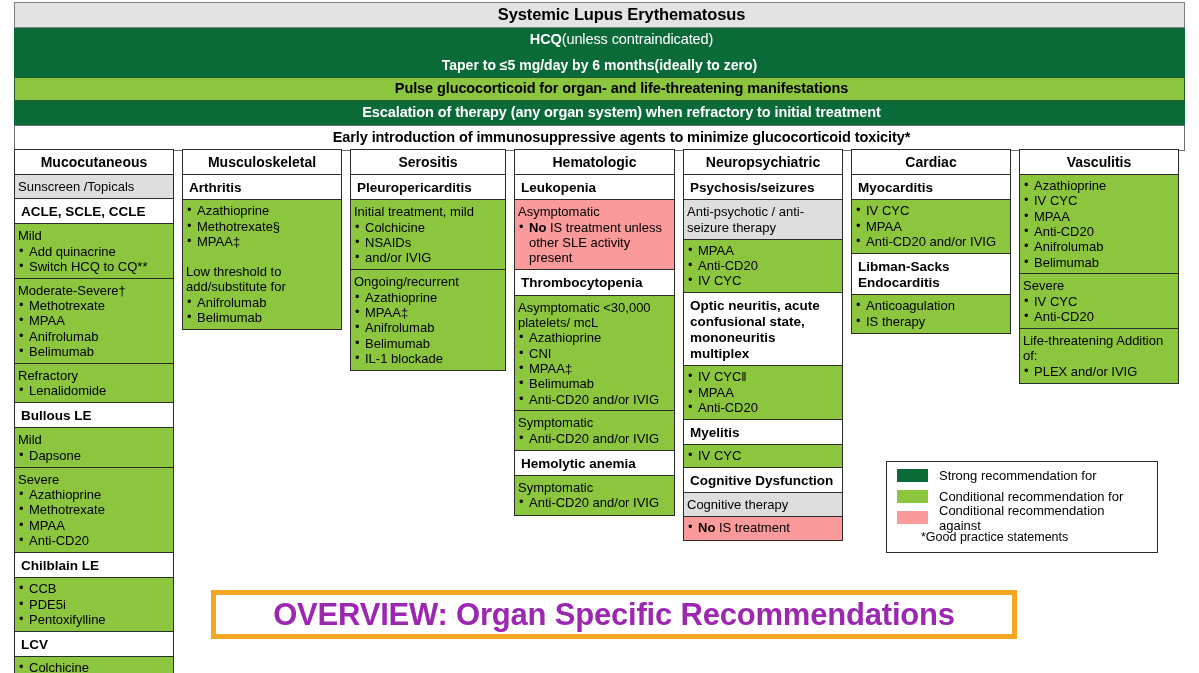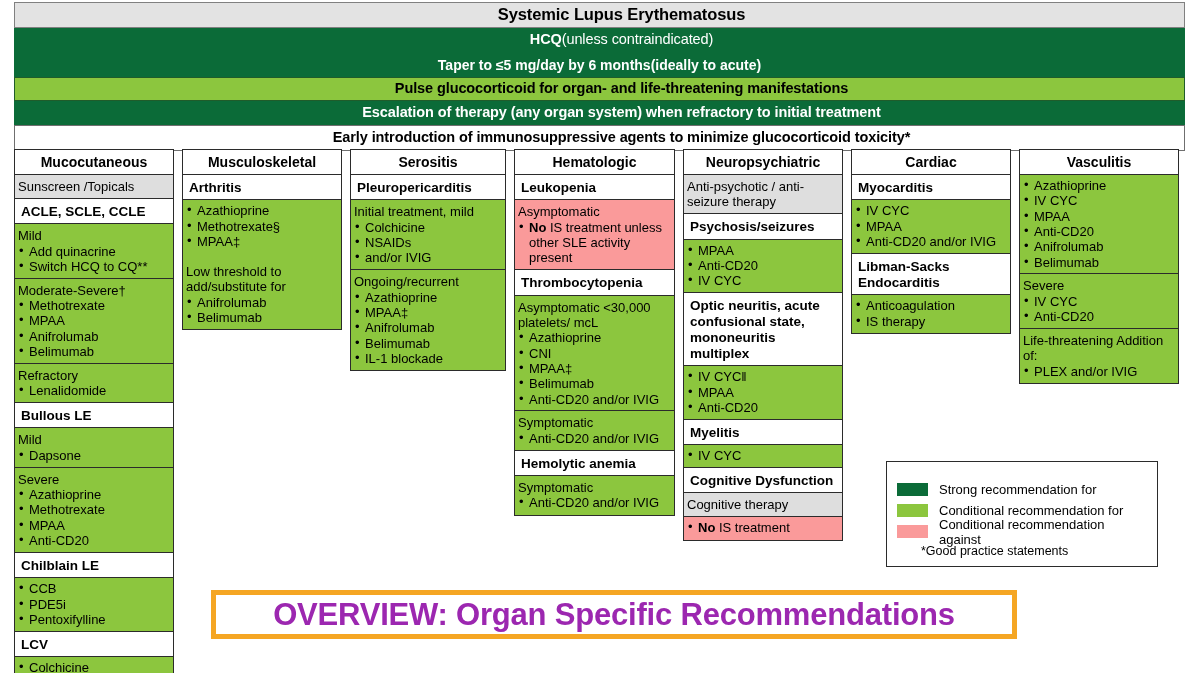--- a/index.html
+++ b/index.html
@@ -176,21 +176,21 @@
 
   
   .legend {
     position: absolute;
     left: 886px;
     top: 461px;
     width: 272px;
     box-sizing: border-box;
     background: #ffffff;
     border: 1.5px solid #2b2b2b;
-    padding: 17px 8px 8px 10px;
+    padding: 3px 8px 8px 10px;
   }
   .legend-row {
     display: flex;
     align-items: center;
     font-size: 13px;
     height: 21px;
   }
   .swatch {
     width: 31px;
     height: 13px;
@@ -234,21 +234,21 @@
     <div class="banner title">Systemic Lupus Erythematosus</div>
 
     <div class="banner dark">
       <span>HCQ</span>
         <span class="sub"> (unless contraindicated)</span>
     </div>
 
     <div class="split-row">
       <div class="cell-right">
         <span>Taper to ≤5 mg/day by 6 months</span>
-          <span class="sub"> (ideally to acute)</span>
+          <span class="sub"> (ideally to zero)</span>
       </div>
     </div>
 
     <div class="banner light">Pulse glucocorticoid for organ- and life-threatening manifestations</div>
     <div class="banner dark">Escalation of therapy (any organ system) when refractory to initial treatment</div>
     <div class="banner white">Early introduction of immunosuppressive agents to minimize glucocorticoid toxicity*</div>
   </div>
 
   <div class="columns" id="columns">
       <div class="col" style="width: 160px;">
@@ -397,25 +397,25 @@
         </div>
         <div class="box green">
           <span class="lead">Symptomatic</span>
           <ul class="items">
             <li>Anti-CD20 and/or IVIG</li>
           </ul>
         </div>
       </div>
       <div class="col" style="width: 160px;">
         <div class="box hdr">Neuropsychiatric</div>
+        <div class="box sub-hdr">
+          <span class="lead">Psychosis/seizures</span>
+        </div>
         <div class="box gray">
           <span class="lead">Anti-psychotic / anti-seizure therapy</span>
-        </div>
-        <div class="box sub-hdr">
-          <span class="lead">Psychosis/seizures</span>
         </div>
         <div class="box green">
           <ul class="items">
             <li>MPAA</li>
             <li>Anti-CD20</li>
             <li>IV CYC</li>
           </ul>
         </div>
         <div class="box sub-hdr">
           <span class="lead">Optic neuritis, acute confusional state, mononeuritis multiplex</span>

